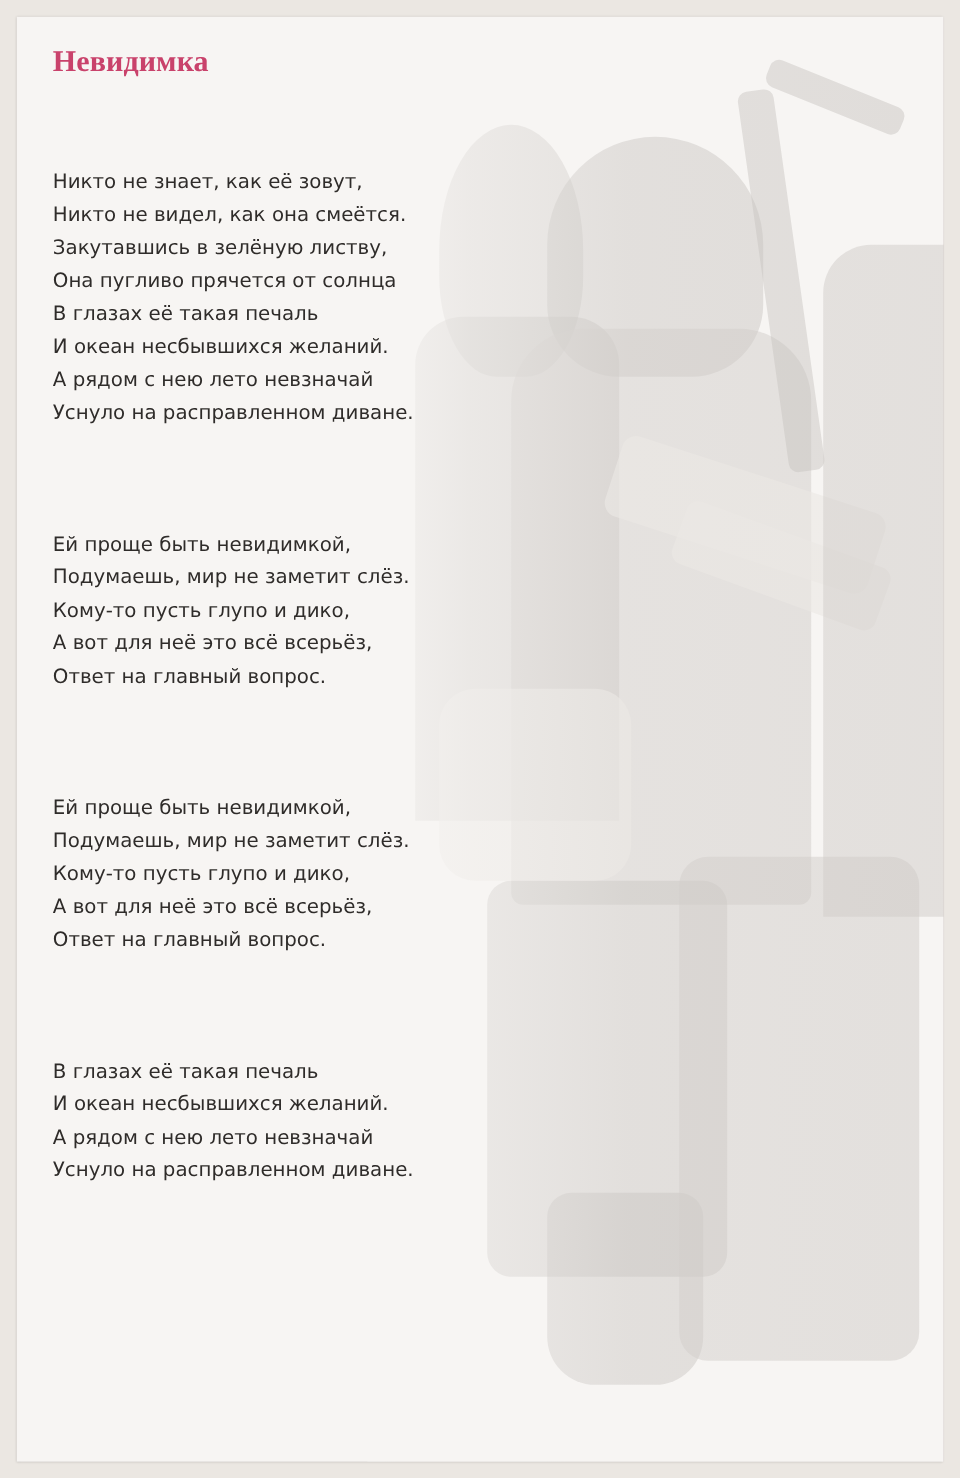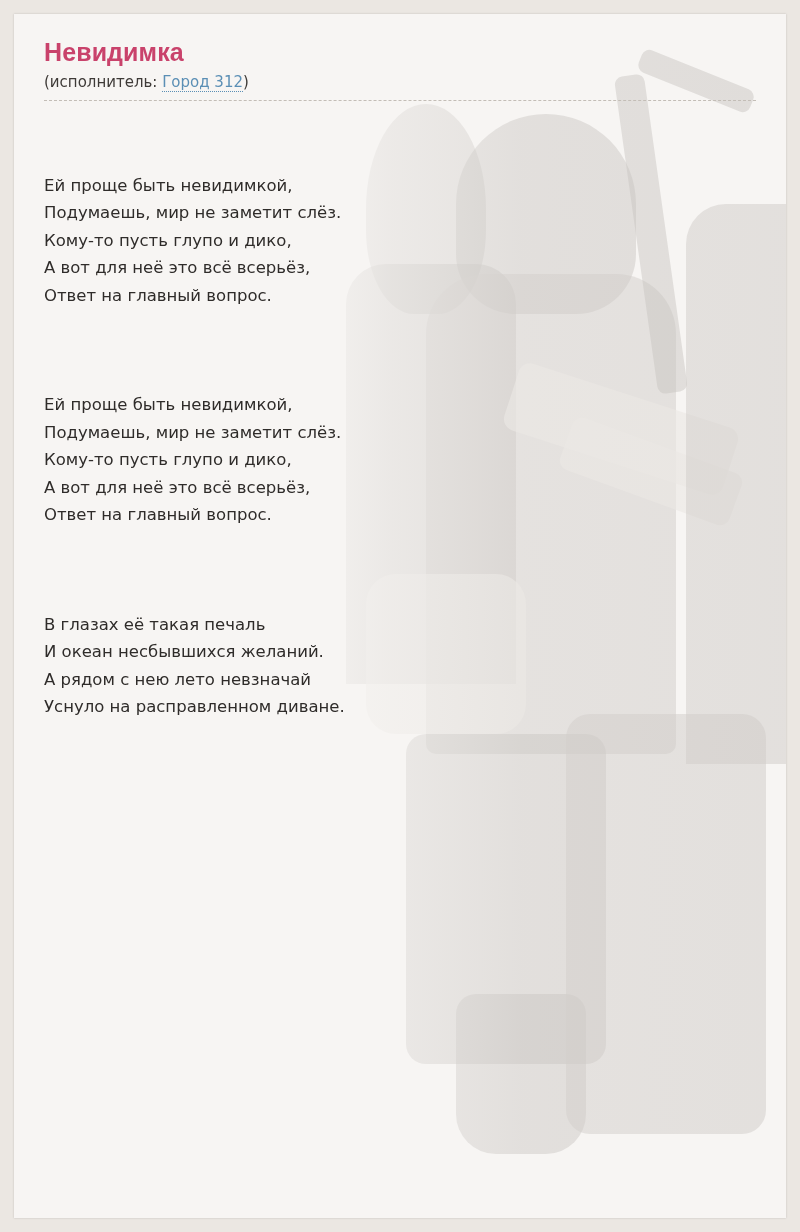--- a/index.html
+++ b/index.html
@@ -53,21 +53,21 @@
   .blob.dark { background: #8e867f; opacity: 0.5; }
   .blob.darker { background: #6f6862; opacity: 0.45; }
   .blob.light { background: #d6d0c9; opacity: 0.6; }
 
   .content {
     position: relative;
     z-index: 3;
     padding: 24px 30px 0 30px;
   }
   .song-title {
-    font-family: Liberation Sans, sans-serif;
+    font-family: Liberation Serif, serif;
     font-size: 25px;
     font-weight: bold;
     color: #c9426b;
     margin: 0 0 6px 0;
     line-height: 1.15;
     letter-spacing: 0.1px;
   }
   .artist-line {
     font-size: 15px;
     color: #3e3a37;
@@ -114,23 +114,30 @@
       <div class="blob dark" style="left:380px; top:190px; width:110px; height:560px; border-radius:40px 0 0 0;"></div>
       <div class="blob darker" style="left:100px; top:720px; width:200px; height:330px; border-radius:20px;"></div>
       <div class="blob darker" style="left:150px; top:980px; width:130px; height:160px; border-radius:20px 20px 40px 40px;"></div>
       <div class="blob dark" style="left:260px; top:700px; width:200px; height:420px; border-radius:24px;"></div>
       <div class="blob light" style="left:60px; top:560px; width:160px; height:160px; border-radius:30px;"></div>
       <div class="wash"></div>
     </div>
 
     <div class="content">
       <h1 class="song-title">Невидимка</h1>
-      <p class="artist-line"><span>(исполнитель: </span><a class="artist-link" href="#">Город 312</a><span>)</span></p>
 
       <div class="lyrics">
+        <p class="stanza">Никто не знает, как её зовут,
+Никто не видел, как она смеётся.
+Закутавшись в зелёную листву,
+Она пугливо прячется от солнца
+В глазах её такая печаль
+И океан несбывшихся желаний.
+А рядом с нею лето невзначай
+Уснуло на расправленном диване.</p>
         <p class="stanza">Ей проще быть невидимкой,
 Подумаешь, мир не заметит слёз.
 Кому-то пусть глупо и дико,
 А вот для неё это всё всерьёз,
 Ответ на главный вопрос.</p>
         <p class="stanza">Ей проще быть невидимкой,
 Подумаешь, мир не заметит слёз.
 Кому-то пусть глупо и дико,
 А вот для неё это всё всерьёз,
 Ответ на главный вопрос.</p>

